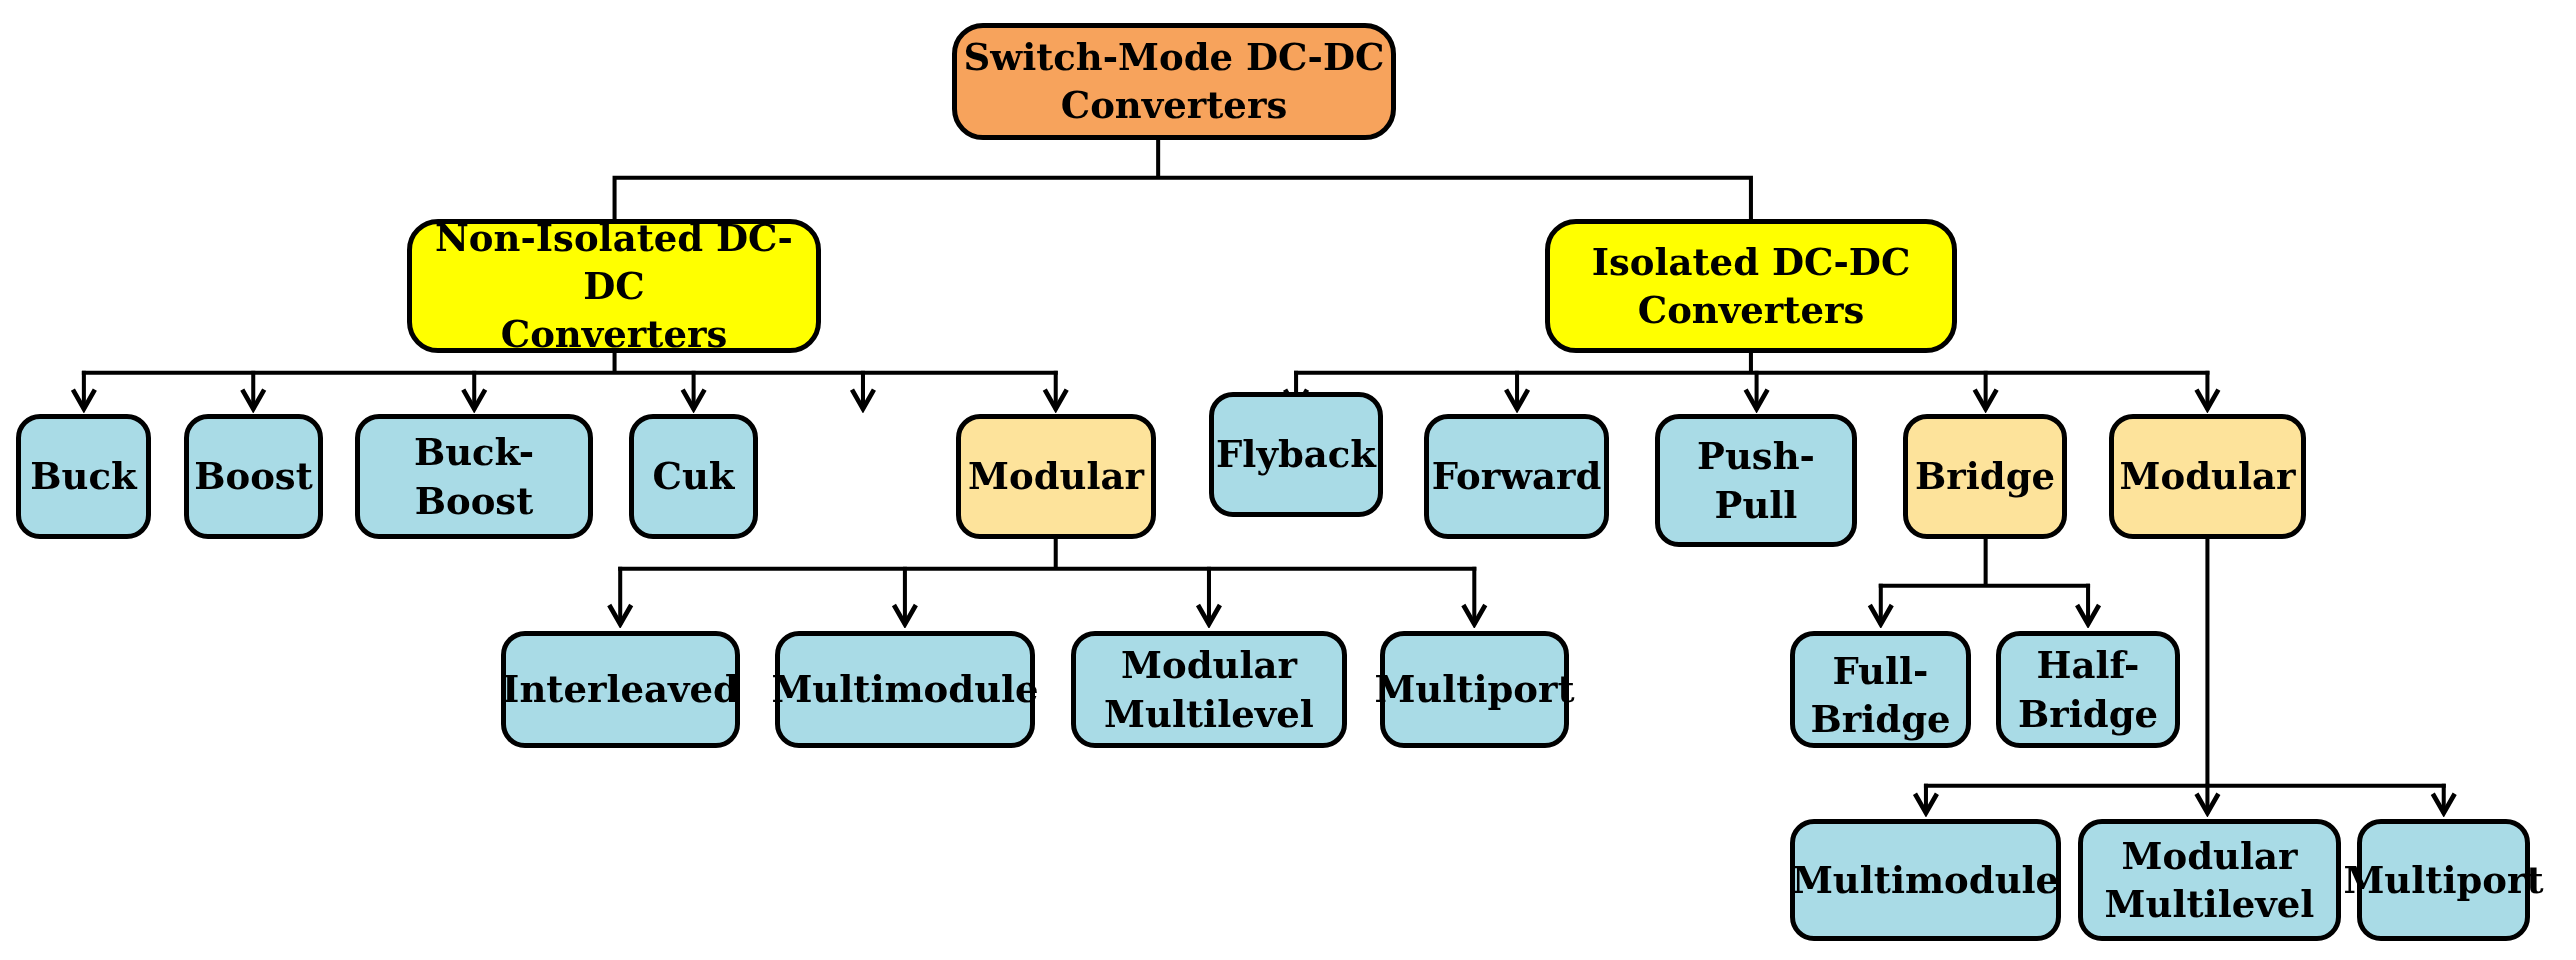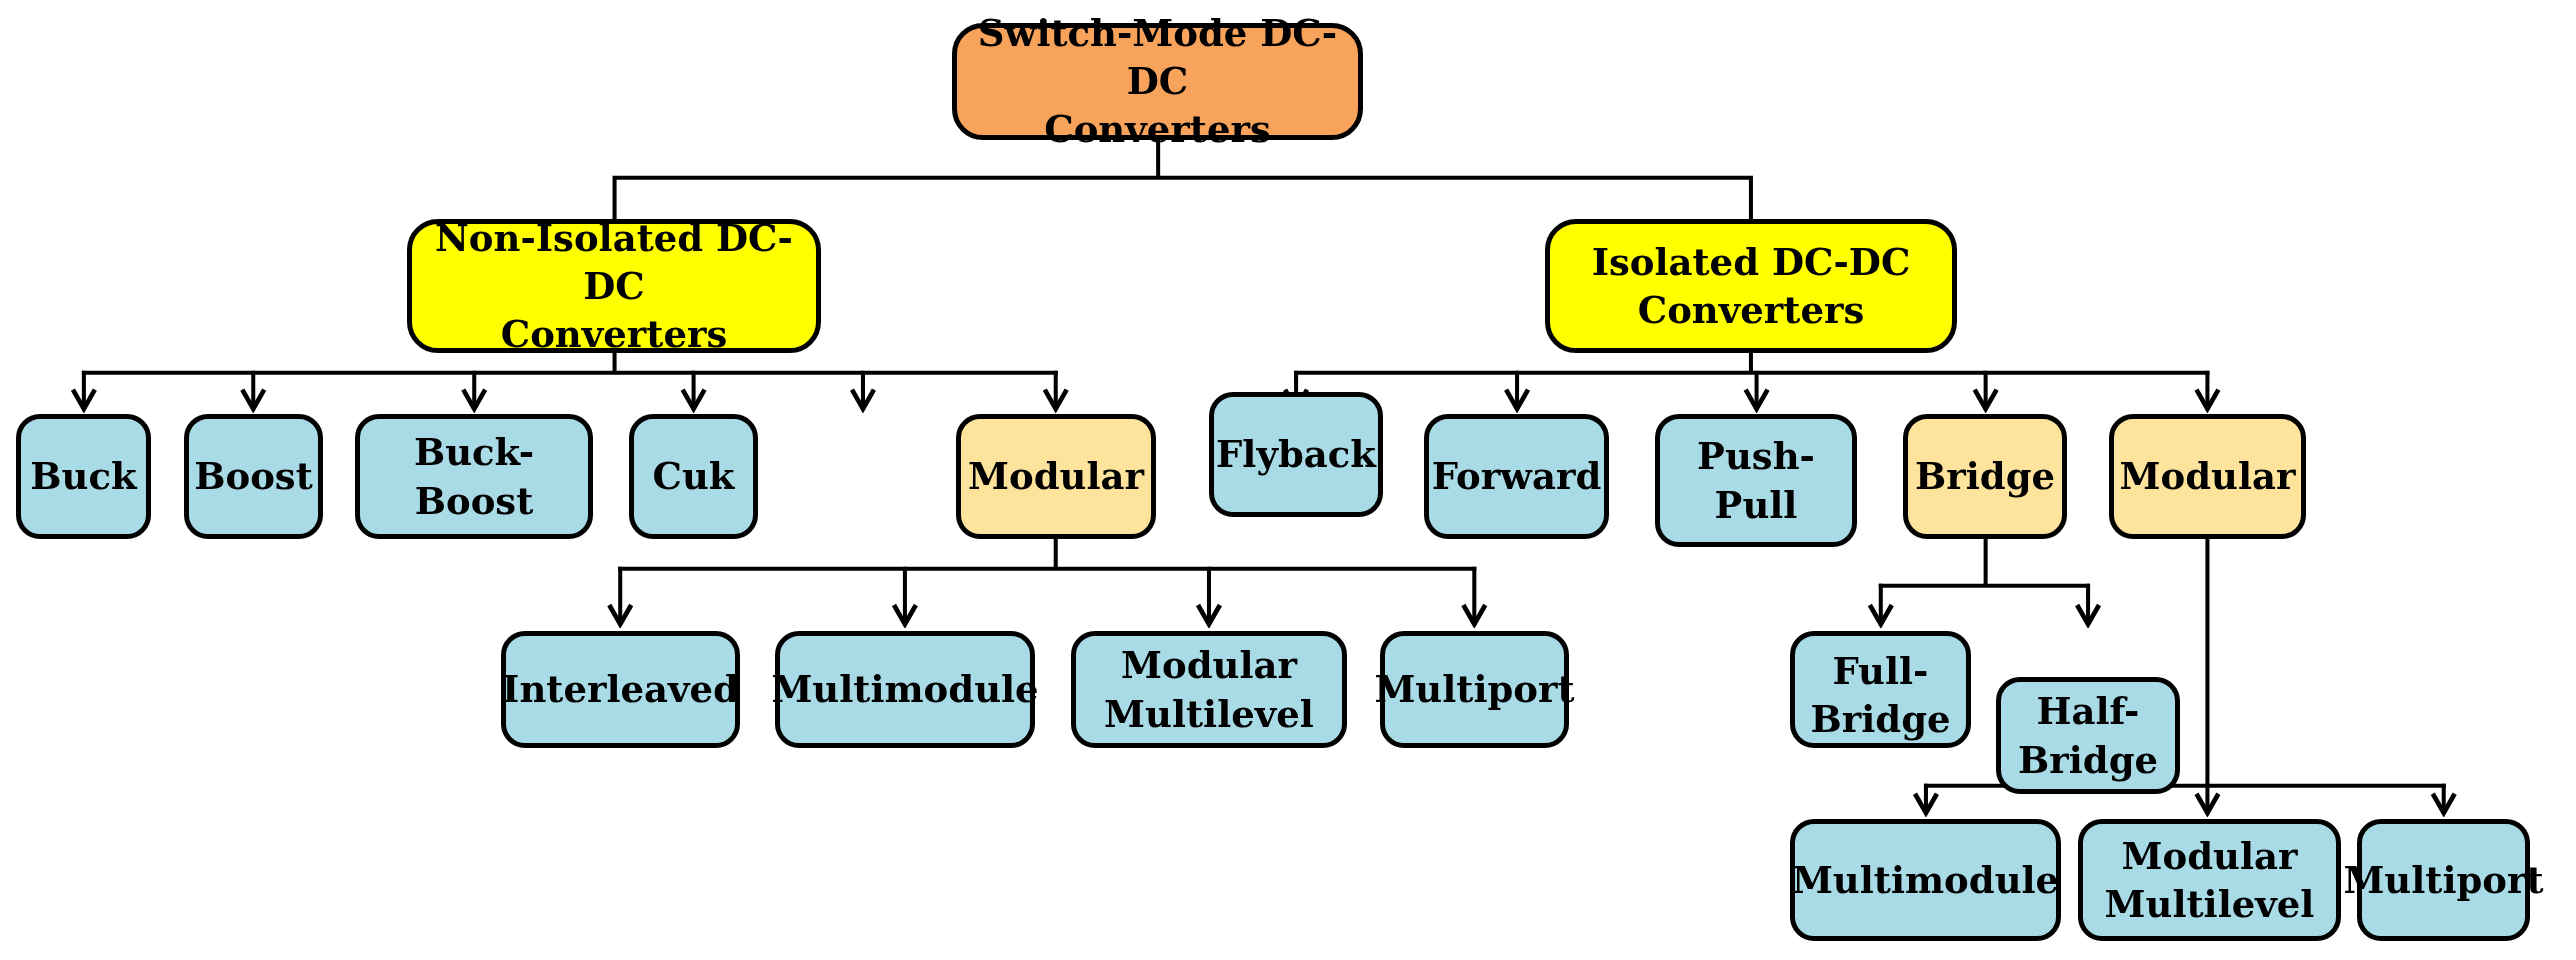--- a/index.html
+++ b/index.html
@@ -91,21 +91,21 @@
     <path class="wire" d="M2462 666 V726 M2332 726 H2589"></path>
     <path class="wire" marker-end="url(#arrowhead)" d="M2332 726 V772"></path>
     <path class="wire" marker-end="url(#arrowhead)" d="M2589 726 V772"></path>
 
     <path class="wire" d="M2737 666 V974 M2388 974 H3030"></path>
     <path class="wire" marker-end="url(#arrowhead)" d="M2388 974 V1006"></path>
     <path class="wire" marker-end="url(#arrowhead)" d="M2737 974 V1006"></path>
     <path class="wire" marker-end="url(#arrowhead)" d="M3030 974 V1006"></path>
   </svg>
 
-  <div class="node root big" style="left:952px; top:22.6px; width:411px; height:117px;align-items:center;">
+  <div class="node root big" style="left:952px; top:22.6px; width:444px; height:117px;align-items:center;">
     <span class="label">Switch-Mode DC-DC
 Converters</span>
   </div>
 
   <div class="node categ big" style="left:407px; top:219px; width:414px; height:134px;">
     <span class="label">Non-Isolated DC-DC
 Converters</span>
   </div>
   <div class="node categ big" style="left:1545px; top:219px; width:412px; height:134px;">
     <span class="label">Isolated DC-DC
@@ -155,21 +155,21 @@
 Multilevel</span>
   </div>
   <div class="node leaf" style="left:1380px; top:631px; width:189px; height:117px;">
     <span class="label">Multiport</span>
   </div>
 
   <div class="node leaf" style="left:1790px; top:631px; width:181px; height:117px;align-items:flex-end;">
     <span class="label">Full-
 Bridge</span>
   </div>
-  <div class="node leaf" style="left:1996px; top:631px; width:184px; height:117px;margin-top:46px;">
+  <div class="node leaf" style="left:1996px; top:631px; width:184px; height:117px;">
     <span class="label">Half-
 Bridge</span>
   </div>
 
   <div class="node leaf" style="left:1790px; top:819px; width:271px; height:122px;">
     <span class="label">Multimodule</span>
   </div>
   <div class="node leaf" style="left:2078px; top:819px; width:263px; height:122px;">
     <span class="label">Modular
 Multilevel</span>

